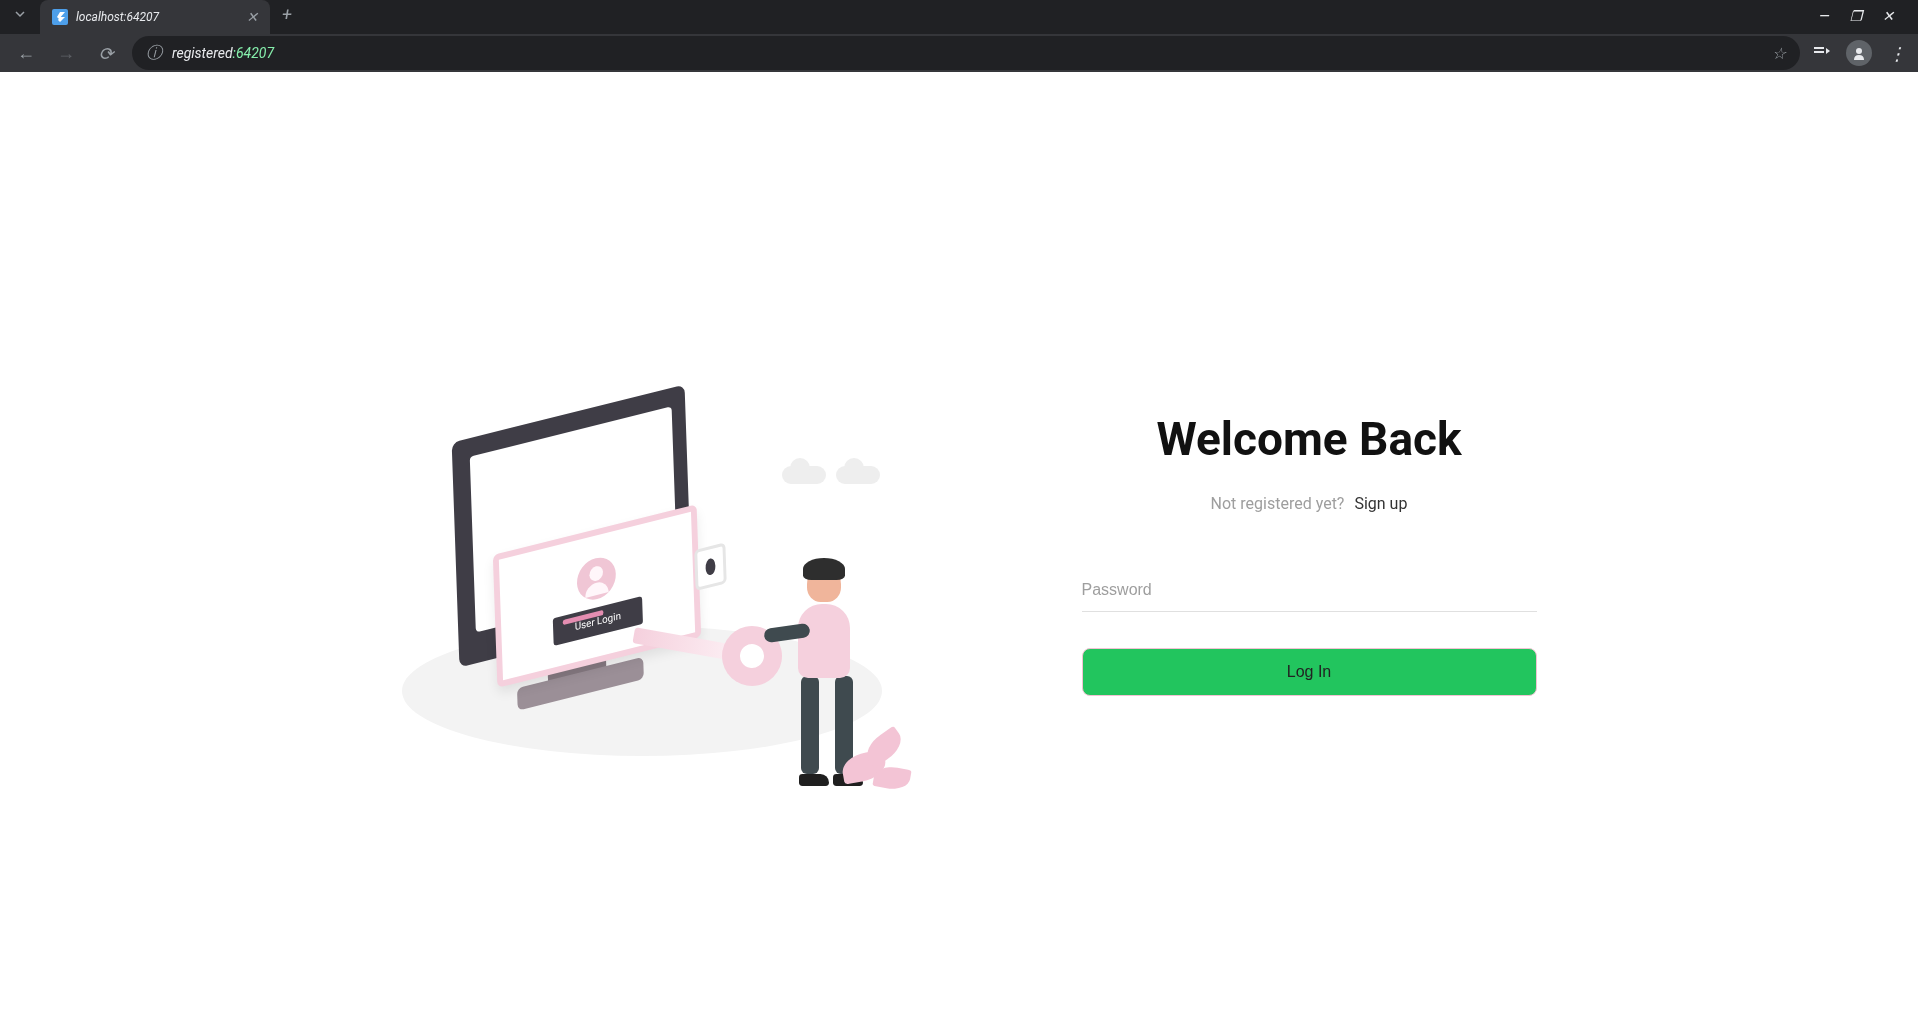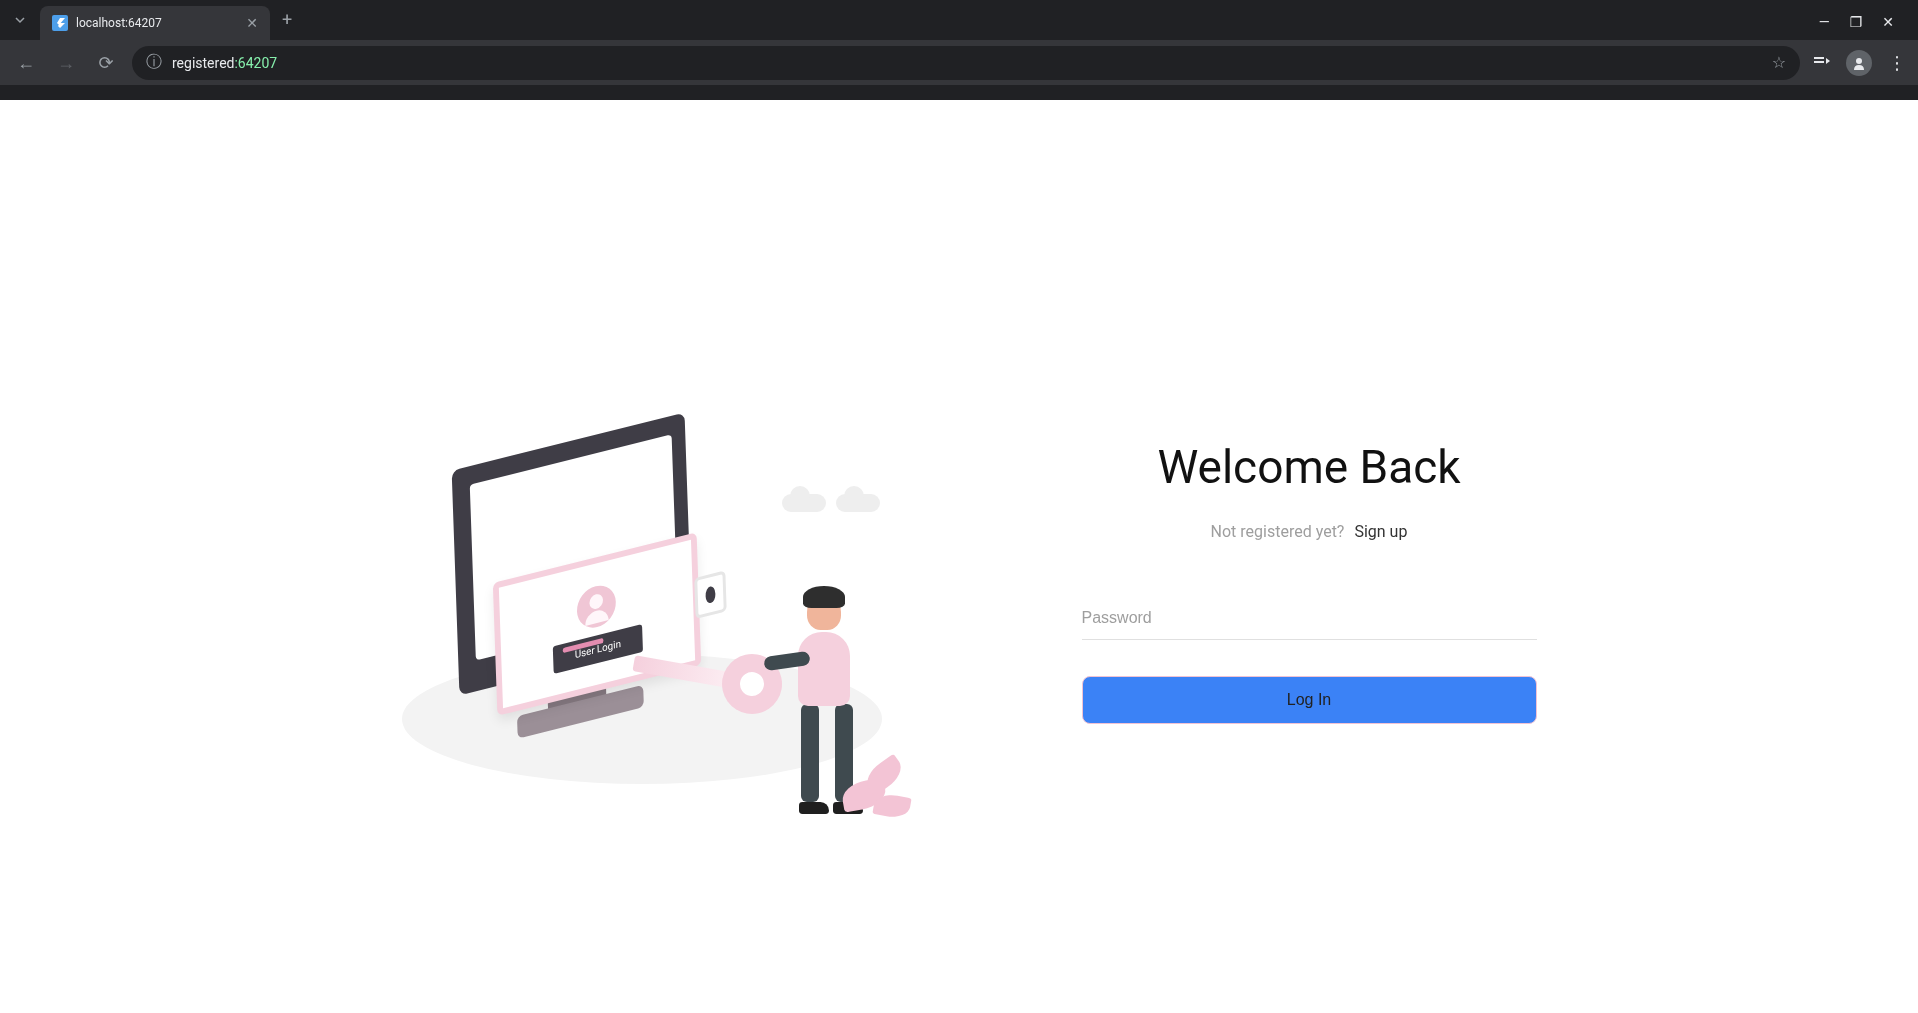--- a/index.html
+++ b/index.html
@@ -1,19 +1,19 @@
 <!DOCTYPE html>
 <html><head>
   <meta charset="utf-8">
   <style>
     * { margin: 0; padding: 0; box-sizing: border-box; }
     body { font-family: -apple-system, BlinkMacSystemFont, 'Segoe UI', Roboto, sans-serif; background: #fff; }
 
     
-    .browser-chrome { background: #202124; height: 100px; display: flex; flex-direction: column; }
+    .browser-chrome { background: #202124; height: 72px; display: flex; flex-direction: column; font-style: italic; }
     .tab-bar { height: 40px; display: flex; align-items: flex-end; padding: 0 8px; }
     .tab-dropdown { width: 24px; height: 24px; display: flex; align-items: center; justify-content: center; color: #9aa0a6; cursor: pointer; margin: 0 8px 8px 0; }
     .tab { background: #35363a; border-radius: 8px 8px 0 0; height: 34px; width: 230px; display: flex; align-items: center; padding: 0 12px; gap: 8px; }
     .tab-favicon { width: 16px; height: 16px; background: #4d9fea; border-radius: 2px; display: flex; align-items: center; justify-content: center; font-size: 10px; color: #fff; font-weight: bold; }
     .tab-title { color: #e8eaed; font-size: 12px; flex: 1; overflow: hidden; text-overflow: ellipsis; white-space: nowrap; }
     .tab-close { color: #9aa0a6; font-size: 14px; cursor: pointer; }
     .new-tab { color: #9aa0a6; font-size: 18px; margin: 0 0 10px 12px; cursor: pointer; }
     .window-controls { margin-left: auto; display: flex; gap: 20px; padding: 0 16px 10px 0; color: #e8eaed; }
     .window-controls span { cursor: pointer; font-size: 14px; }
 
@@ -66,27 +66,27 @@
     .leaf { position: absolute; background: #f3c4d5; border-radius: 60% 10% 60% 10%; }
     .leaf.l1 { width: 44px; height: 28px; left: 0; top: 22px; transform: rotate(-10deg); }
     .leaf.l2 { width: 40px; height: 24px; left: 22px; top: 4px; transform: rotate(-35deg); }
     .leaf.l3 { width: 36px; height: 22px; left: 32px; top: 36px; transform: rotate(10deg); }
     .clouds { position: absolute; left: 400px; top: 190px; display: flex; gap: 10px; }
     .cloud { width: 44px; height: 18px; background: #eee; border-radius: 20px; position: relative; }
     .cloud::before { content: ''; position: absolute; left: 8px; top: -8px; width: 20px; height: 20px; background: #eee; border-radius: 50%; }
 
     
     .login-form { width: 455px; display: flex; flex-direction: column; }
-    .header-title { font-size: 46px; font-weight: 400; color: #111; text-align: center; margin-bottom: 28px; margin-top: 36px; }
+    .header-title { font-size: 46px; font-weight: 700; color: #111; text-align: center; margin-bottom: 28px; margin-top: 36px; }
     .sub-row { display: flex; justify-content: center; gap: 10px; font-size: 16px; margin-bottom: 56px; }
     .sub-text { color: #9e9e9e; }
     .signup-link { color: #333; cursor: pointer; }
     .field { border: none; border-bottom: 1px solid #e0e0e0; padding: 12px 0; font-size: 16px; outline: none; margin-bottom: 30px; background: transparent; width: 100%; }
     .field::placeholder { color: #9e9e9e; }
-    .login-btn { background: #3b82f6; border: 1px solid #f1c3d3; color: #222; font-size: 16px; padding: 14px; border-radius: 8px; cursor: pointer; margin-top: 6px; }
+    .login-btn { background: #22c55e; border: 1px solid #f1c3d3; color: #222; font-size: 16px; padding: 14px; border-radius: 8px; cursor: pointer; margin-top: 6px; }
     .forgot-link { text-align: center; color: #9e9e9e; font-size: 15px; margin-top: 22px; cursor: pointer; }
   </style>
 </head>
 <body>
 
 <div class="browser-chrome">
   <div class="tab-bar">
     <div class="tab-dropdown">
       <svg width="12" height="12" viewBox="0 0 12 12">
           <path d="M2 4 L6 8 L10 4" stroke="#9aa0a6" stroke-width="1.5" fill="none"></path>

